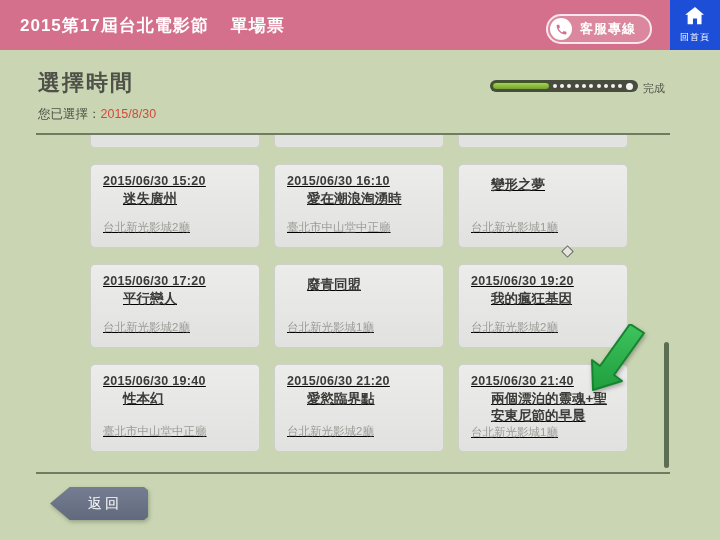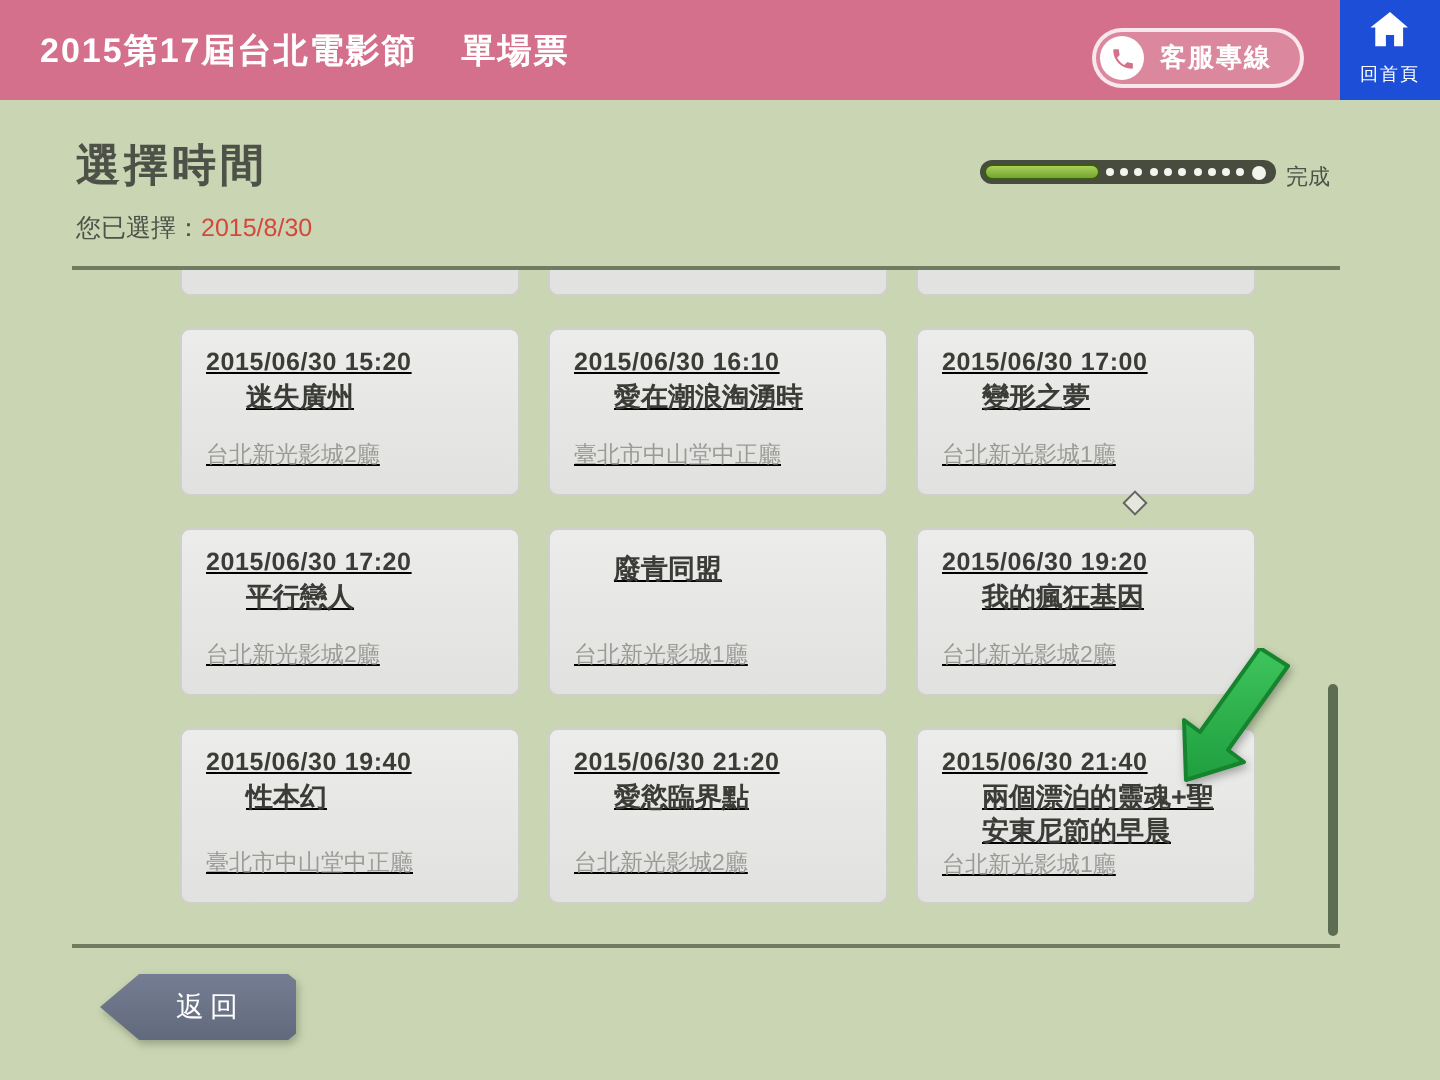--- a/index.html
+++ b/index.html
@@ -126,21 +126,20 @@
         <span class="card-datetime">2015/06/30 15:20</span>
         <span class="card-title">迷失廣州</span>
         <span class="card-venue">台北新光影城2廳</span>
       </div>
       <div class="card">
         <span class="card-datetime">2015/06/30 16:10</span>
         <span class="card-title">愛在潮浪淘湧時</span>
         <span class="card-venue">臺北市中山堂中正廳</span>
       </div>
       <div class="card">
-        <span class="card-datetime">2015/06/30 17:00</span>
         <span class="card-title">變形之夢</span>
         <span class="card-venue">台北新光影城1廳</span>
       </div>
       <div class="card">
         <span class="card-datetime">2015/06/30 17:20</span>
         <span class="card-title">平行戀人</span>
         <span class="card-venue">台北新光影城2廳</span>
       </div>
       <div class="card">
         <span class="card-title">廢青同盟</span>

